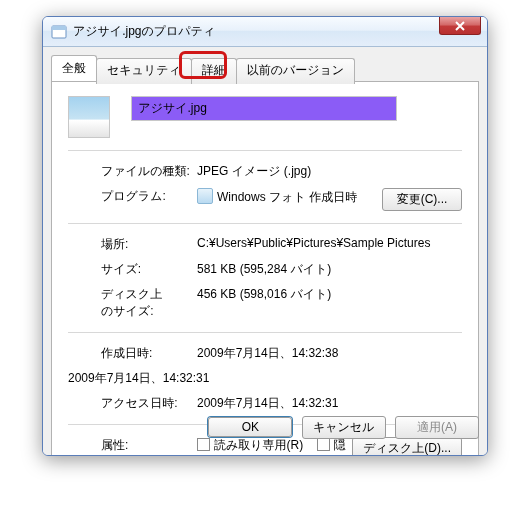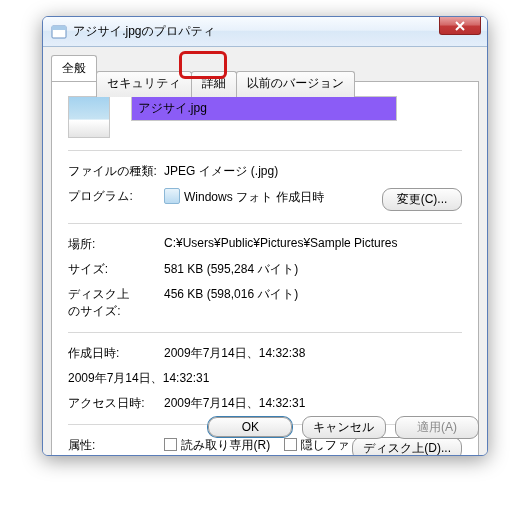--- a/index.html
+++ b/index.html
@@ -38,21 +38,21 @@
     background: #f0f0f0;
     padding: 8px;
   }
   .tabbar { display: flex; position: relative; z-index: 2; }
   .tab {
     padding: 3px 10px 4px; border: 1px solid #b2b2b2;
     background: linear-gradient(to bottom, #fcfcfc, #ececec);
     border-bottom: none;
     border-radius: 3px 3px 0 0;
     margin-right: -1px;
-    position: relative; top: 16px;
+    position: relative; top: 3px;
     cursor: default;
   }
   .tab.active {
     background: #fff;
     top: 0; padding-top: 4px;
     z-index: 3;
   }
   .highlight {
     position: absolute;
     border: 3px solid #d01616;
@@ -69,24 +69,24 @@
     width: 42px; height: 42px; border: 1px solid #c8c8c8;
     background: linear-gradient(to bottom, #a4d2ef 0%, #c6e3f3 55%, #fff 58%, #e4e4e4 100%);
     display: inline-block; vertical-align: top;
   }
   .filename-box {
     display: inline-block; vertical-align: top; margin-left: 18px;
     width: 266px; border: 1px solid #c8c8c8; padding: 3px 6px; background: #8b5cf6;
   }
   .sep { border: none; border-top: 1px solid #d8d8d8; margin: 12px 0; }
   .row { display: flex; margin-bottom: 8px; }
-  .row .label { width: 96px; }
+  .row .label { width: 96px; margin-left: 33px; }
   .row .value { flex: 1; }
   .btn {
-    border: 1px solid #9a9a9a; border-radius: 9px;
+    border: 1px solid #9a9a9a; border-radius: 3px;
     background: linear-gradient(to bottom, #fdfdfd, #e6e6e6);
     padding: 2px 10px; min-width: 80px; text-align: center;
     display: inline-block;
   }
   .btn:disabled, .btn.disabled { color: #888; }
   .prog-icon {
     width: 16px; height: 16px; display: inline-block; vertical-align: -3px; margin-right: 4px;
     background: linear-gradient(to bottom,#e7f3fb,#b9daf1);
     border: 1px solid #8bb7d6; border-radius: 2px;
   }

